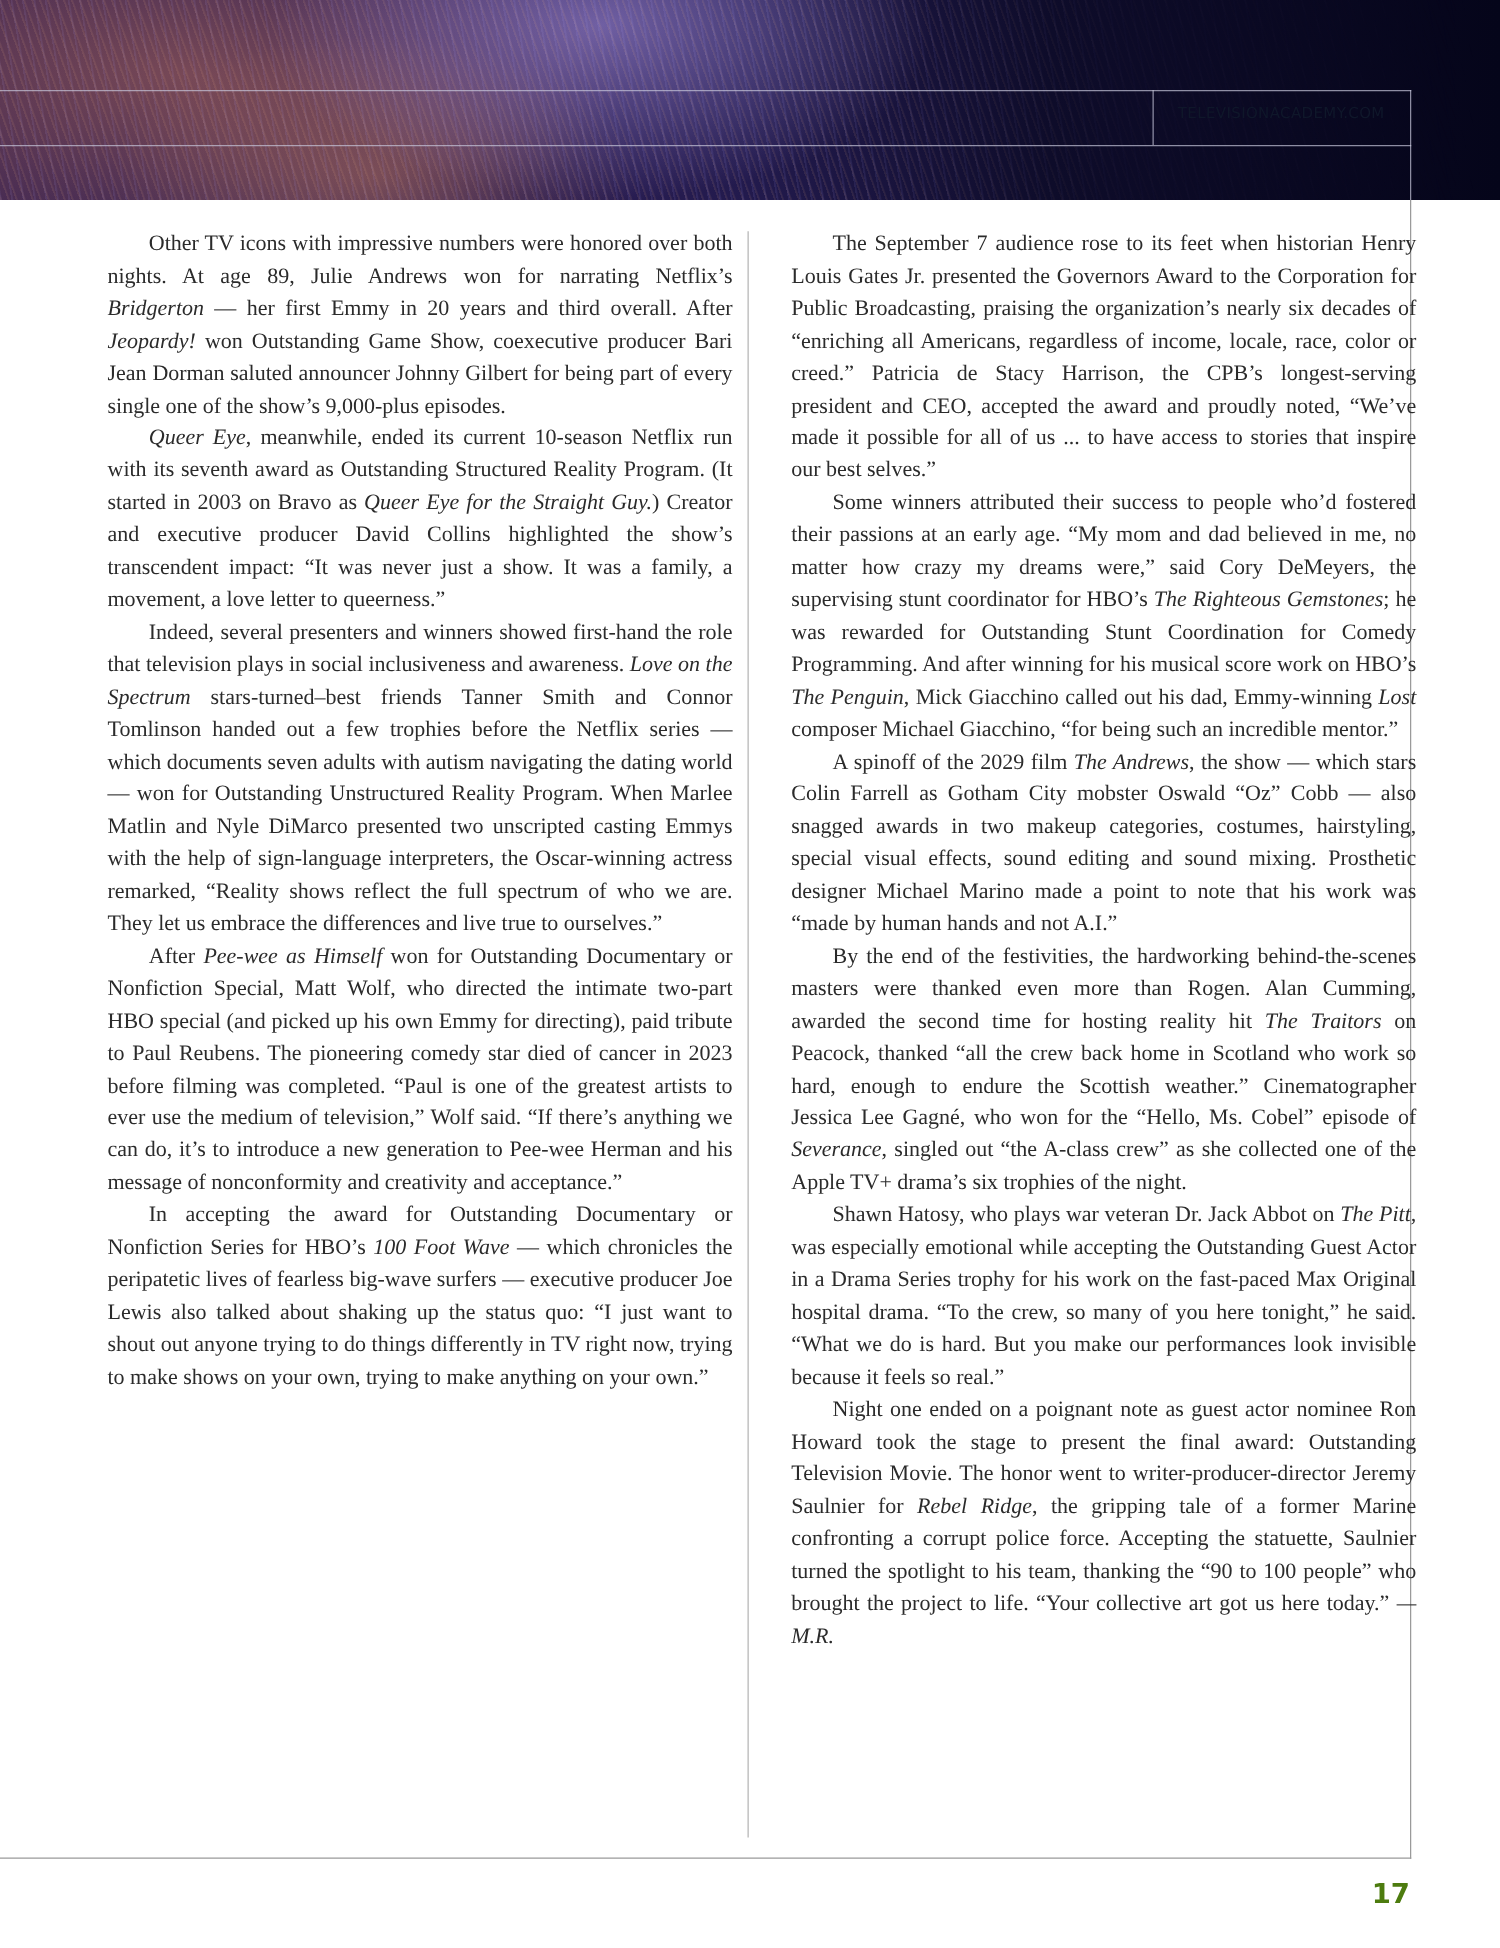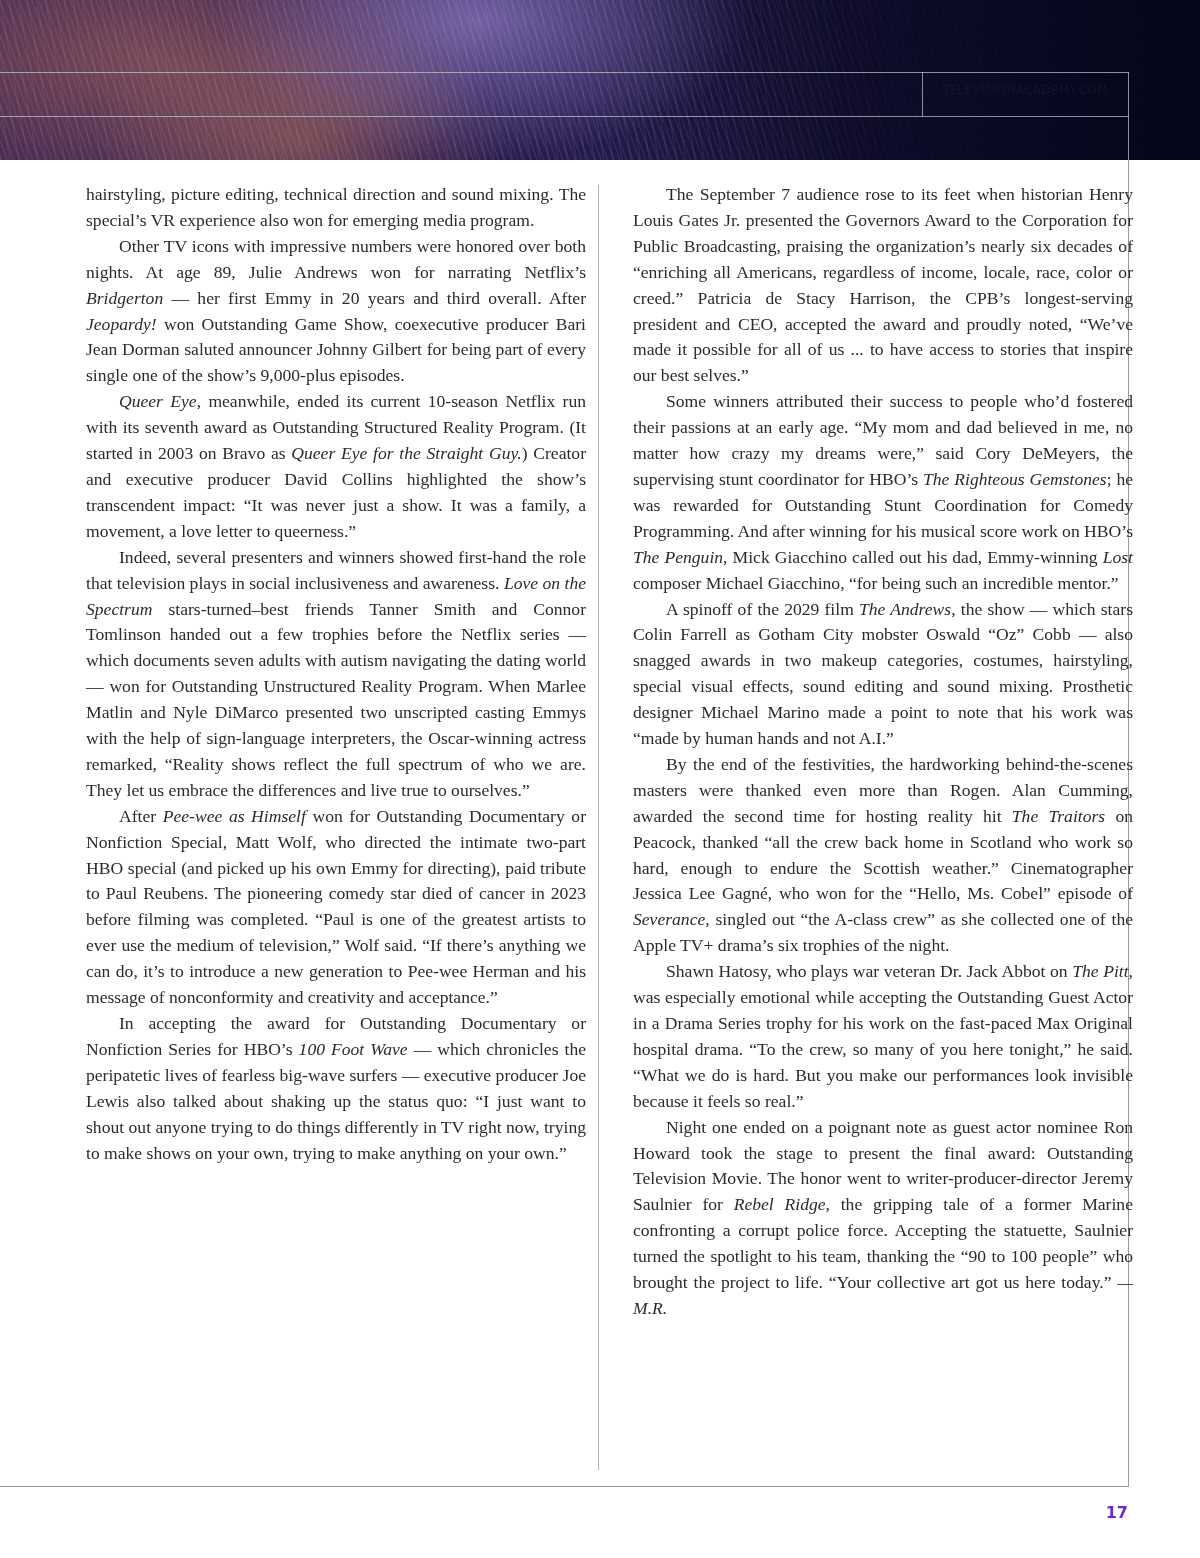--- a/index.html
+++ b/index.html
@@ -41,42 +41,41 @@
     font-size: 17.6px; line-height: 25.9px; text-align: justify;
     hyphens: manual;
   }
   .col.left { left: 86px; }
   .col.right { left: 633px; width: 500px; }
   .col p { margin: 0; text-indent: 33px; }
   .col p.cont { text-indent: 0; }
   .col em { }
   .page-num {
     position: absolute; left: 1060px; top: 1503px; width: 68px; text-align: right;
-    font-family: "DejaVu Sans", sans-serif; font-weight: bold; font-size: 16px; color: #6d28d9;
+    font-family: "DejaVu Sans", sans-serif; font-weight: bold; font-size: 22px; color: #4d7c0f;
   }
 </style>
 </head>
 <body>
 
 <div class="hero">
   <div class="streaks"></div>
 </div>
 
 <div class="hline" style="left:0; top:72px; width:1129px;"></div>
 <div class="hline" style="left:0; top:116px; width:1129px;"></div>
 <div class="vline" style="left:922px; top:72px; height:44px;"></div>
 <div class="vline" style="left:1128px; top:72px; height:88px;"></div>
 <div class="site-url">TELEVISIONACADEMY.COM</div>
 
 <div class="frame-right"></div>
 <div class="frame-bottom"></div>
 <div class="col-divider"></div>
 
 <div class="col left" id="col-left">
-    <p class="cont"><span>hairstyling, picture editing, technical direction and sound mixing. The special’s VR experience also won for emerging media program.</span></p>
     <p><span>Other TV icons with impressive numbers were honored over both nights. At age 89, Julie Andrews won for narrating Netflix’s </span><em>Bridgerton</em><span> — her first Emmy in 20 years and third overall. After </span><em>Jeopardy!</em><span> won Outstanding Game Show, coexecutive producer Bari Jean Dorman saluted announcer Johnny Gilbert for being part of every single one of the show’s 9,000-plus episodes.</span></p>
     <p><em>Queer Eye</em><span>, meanwhile, ended its current 10-season Netflix run with its seventh award as Outstanding Structured Reality Program. (It started in 2003 on Bravo as </span><em>Queer Eye for the Straight Guy.</em><span>) Creator and executive producer David Collins highlighted the show’s transcendent impact: “It was never just a show. It was a family, a movement, a love letter to queerness.”</span></p>
     <p><span>Indeed, several presenters and winners showed first-hand the role that television plays in social inclusiveness and awareness. </span><em>Love on the Spectrum</em><span> stars-turned–best friends Tanner Smith and Connor Tomlinson handed out a few trophies before the Netflix series — which documents seven adults with autism navigating the dating world — won for Outstanding Unstructured Reality Program. When Marlee Matlin and Nyle DiMarco presented two unscripted casting Emmys with the help of sign-language interpreters, the Oscar-winning actress remarked, “Reality shows reflect the full spectrum of who we are. They let us embrace the differences and live true to ourselves.”</span></p>
     <p><span>After </span><em>Pee-wee as Himself</em><span> won for Outstanding Documentary or Nonfiction Special, Matt Wolf, who directed the intimate two-part HBO special (and picked up his own Emmy for directing), paid tribute to Paul Reubens. The pioneering comedy star died of cancer in 2023 before filming was completed. “Paul is one of the greatest artists to ever use the medium of television,” Wolf said. “If there’s anything we can do, it’s to introduce a new generation to Pee-wee Herman and his message of nonconformity and creativity and acceptance.”</span></p>
     <p><span>In accepting the award for Outstanding Documentary or Nonfiction Series for HBO’s </span><em>100 Foot Wave</em><span> — which chronicles the peripatetic lives of fearless big-wave surfers — executive producer Joe Lewis also talked about shaking up the status quo: “I just want to shout out anyone trying to do things differently in TV right now, trying to make shows on your own, trying to make anything on your own.”</span></p>
   </div>
 <div class="col right" id="col-right">
     <p><span>The September 7 audience rose to its feet when historian Henry Louis Gates Jr. presented the Governors Award to the Corporation for Public Broadcasting, praising the organization’s nearly six decades of “enriching all Americans, regardless of income, locale, race, color or creed.” Patricia de Stacy Harrison, the CPB’s longest-serving president and CEO, accepted the award and proudly noted, “We’ve made it possible for all of us ... to have access to stories that inspire our best selves.”</span></p>
     <p><span>Some winners attributed their success to people who’d fostered their passions at an early age. “My mom and dad believed in me, no matter how crazy my dreams were,” said Cory DeMeyers, the supervising stunt coordinator for HBO’s </span><em>The Righteous Gemstones</em><span>; he was rewarded for Outstanding Stunt Coordination for Comedy Programming. And after winning for his musical score work on HBO’s </span><em>The Penguin</em><span>, Mick Giacchino called out his dad, Emmy-winning </span><em>Lost</em><span> composer Michael Giacchino, “for being such an incredible mentor.”</span></p>
     <p><span>A spinoff of the 2029 film </span><em>The Andrews</em><span>, the show — which stars Colin Farrell as Gotham City mobster Oswald “Oz” Cobb — also snagged awards in two makeup categories, costumes, hairstyling, special visual effects, sound editing and sound mixing. Prosthetic designer Michael Marino made a point to note that his work was “made by human hands and not A.I.”</span></p>

